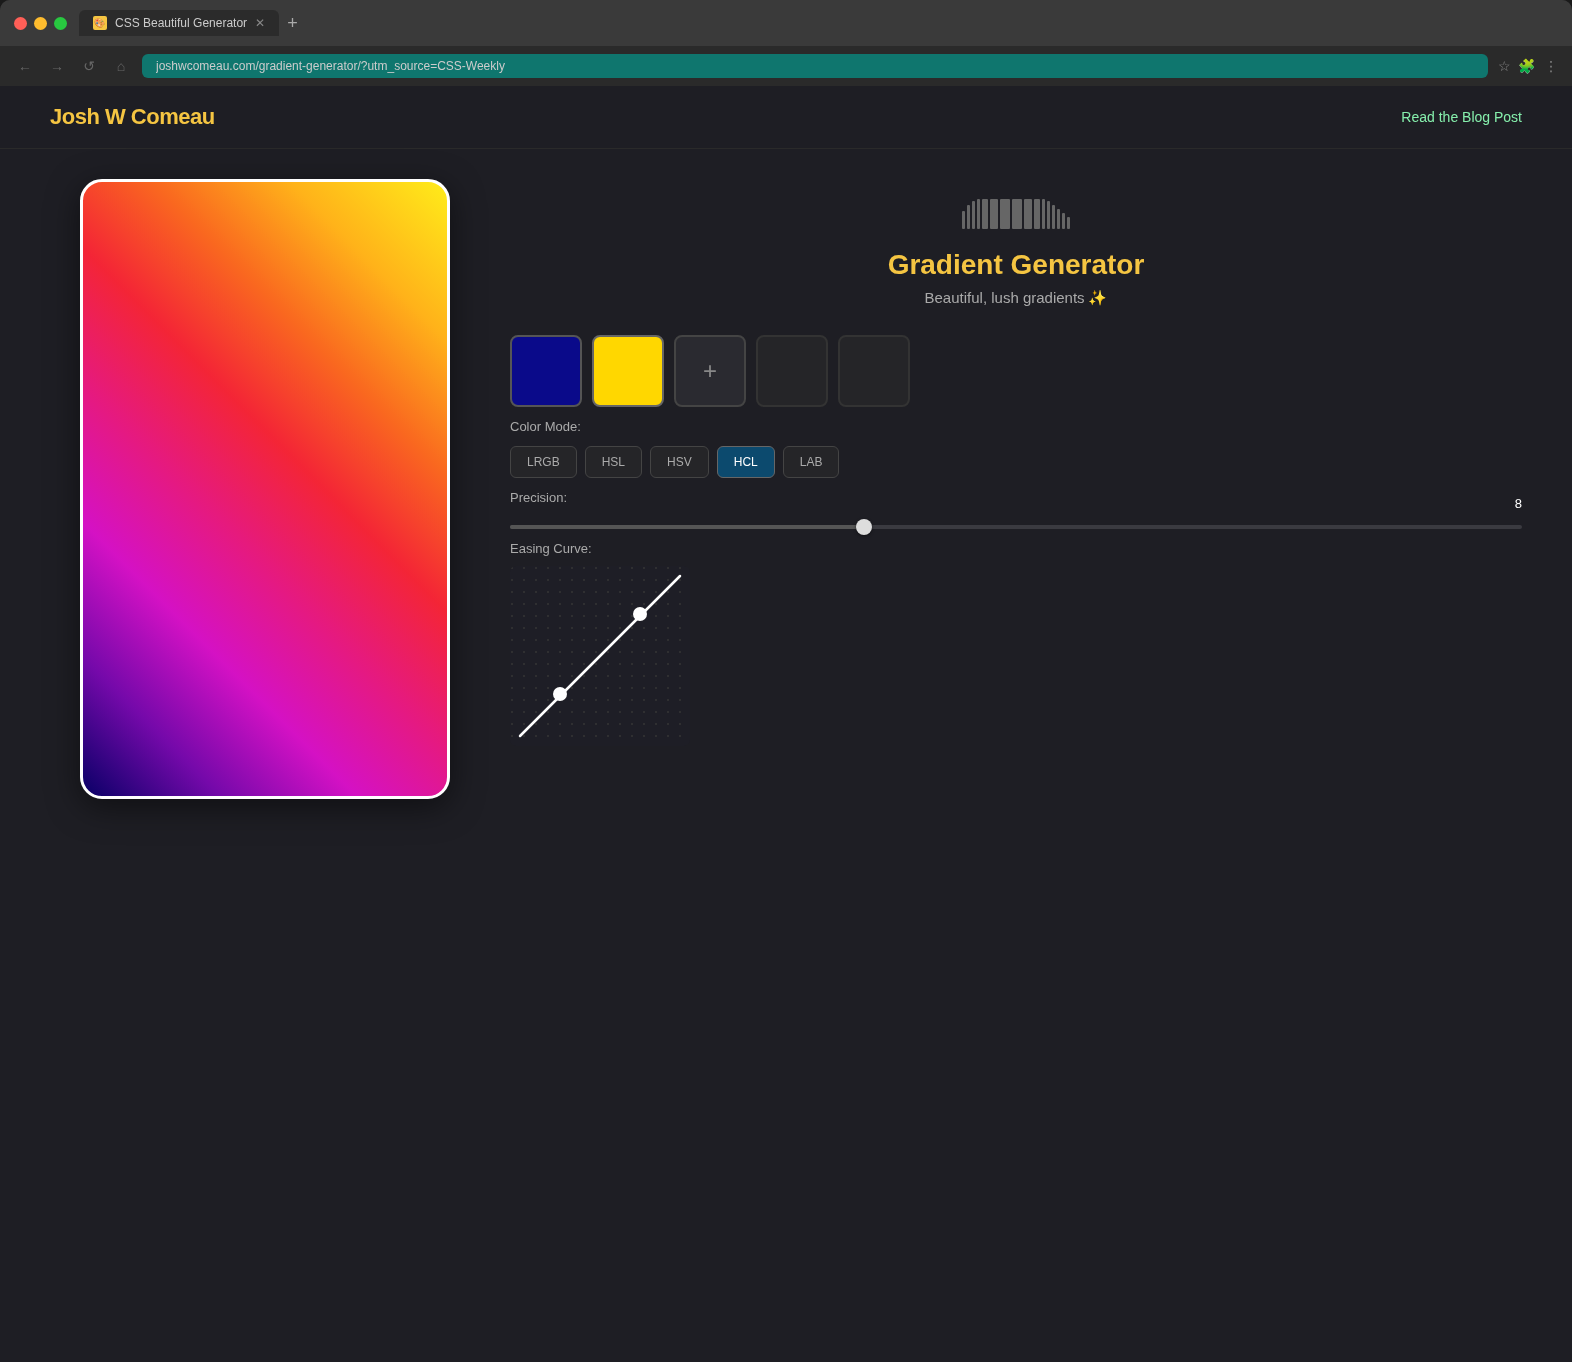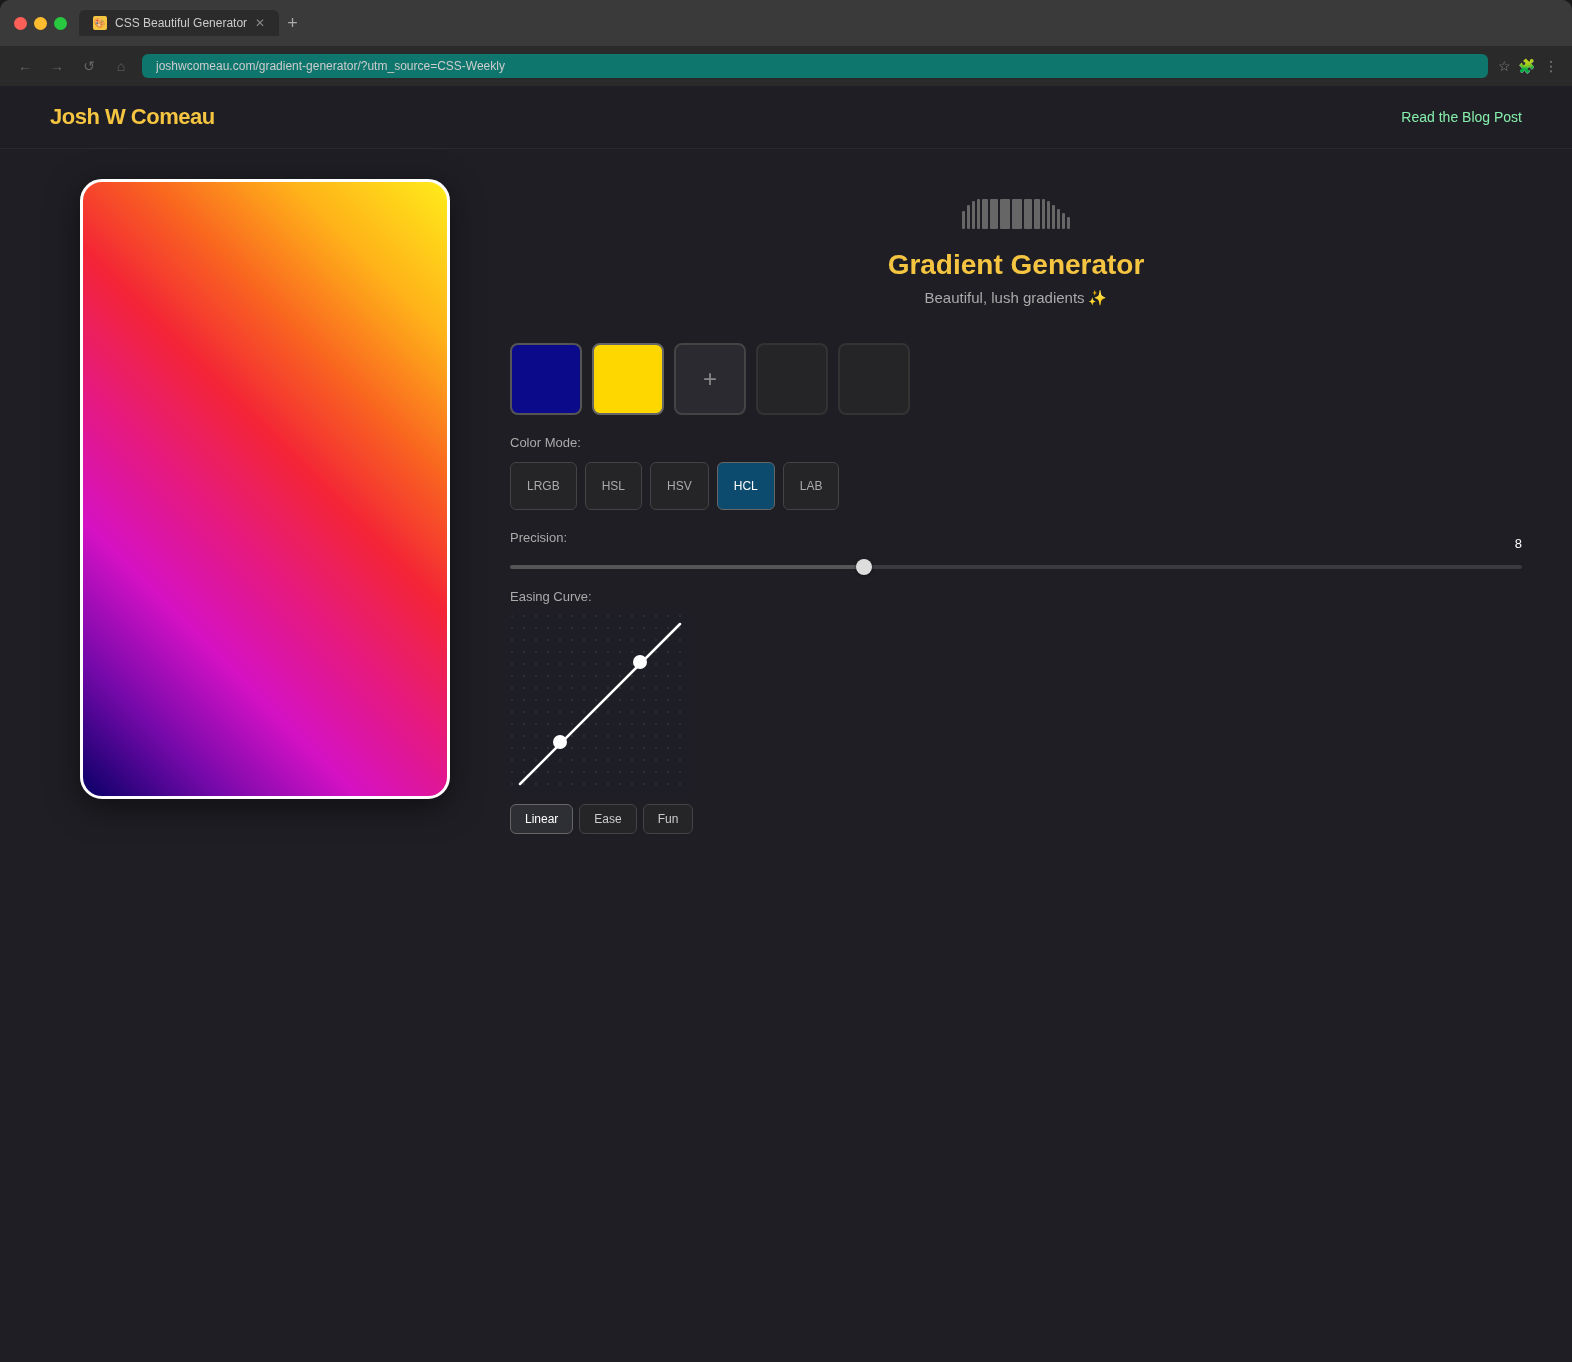--- a/index.html
+++ b/index.html
@@ -178,21 +178,21 @@
         hsl(55, 100%, 55%) 100%
       );
       box-shadow: 0 8px 32px rgba(0,0,0,0.5);
     }
 
     
     .right-panel {
       flex: 1;
       display: flex;
       flex-direction: column;
-      gap: 20px;
+      gap: 12px;
       padding-top: 10px;
     }
 
     
     .hero {
       text-align: center;
       padding: 10px 0 16px;
     }
 
     .barcode-icon {
@@ -269,21 +269,21 @@
       border: 2px solid #333;
     }
 
     
     .mode-buttons {
       display: flex;
       gap: 8px;
     }
 
     .mode-btn {
-      padding: 16px 16px;
+      padding: 8px 16px;
       border-radius: 6px;
       border: 1px solid #444;
       background: #252528;
       color: #aaa;
       font-size: 12px;
       cursor: pointer;
       font-weight: 500;
     }
 
     .mode-btn.active {
@@ -569,24 +569,19 @@
                   </pattern>
                 </defs>
                 <rect width="180" height="180" fill="url(#dots)"></rect>
 
                 <line x1="10" y1="170" x2="170" y2="10" stroke="white" stroke-width="2.5" stroke-linecap="round"></line>
 
                 <circle cx="130" cy="48" r="7" fill="white"></circle>
                 <circle cx="50" cy="128" r="7" fill="white"></circle>
               </svg>
             </div>
-            <div class="easing-buttons">
-              <button class="ease-btn active">Linear</button>
-              <button class="ease-btn">Ease</button>
-              <button class="ease-btn">Fun</button>
-            </div>
           </div>
 
         </div>
       </div>
     </div>
   </div>
 </div>
 
 </body></html>

